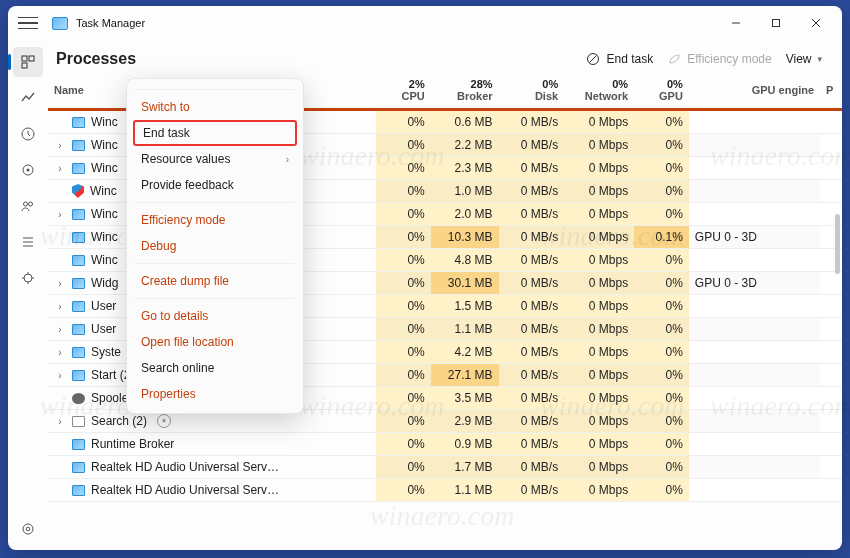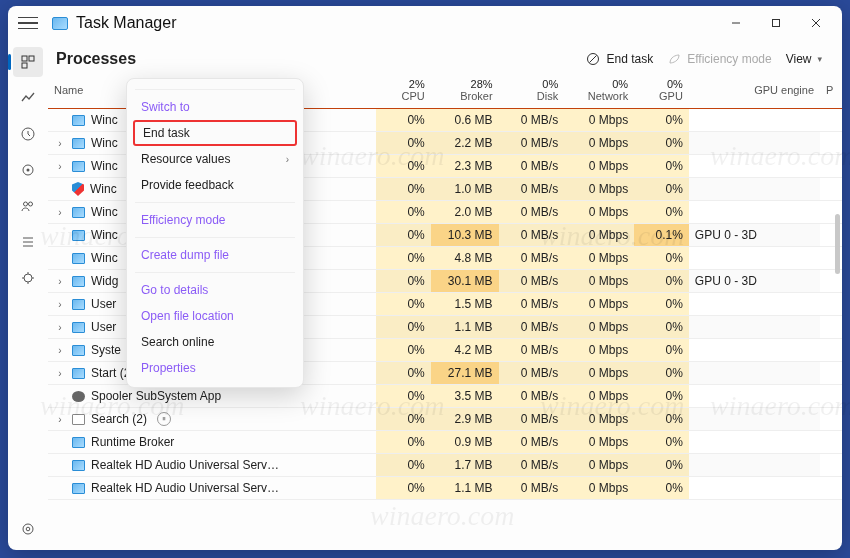--- a/index.html
+++ b/index.html
@@ -2,56 +2,56 @@
 <html><head>
 <meta charset="utf-8">
 <style>
   * { box-sizing: border-box; margin: 0; padding: 0; font-family: "Segoe UI", Arial, sans-serif; }
   body { background: #2a4a9a; width: 850px; height: 558px; overflow: hidden; position: relative; }
   .window { position: absolute; left: 8px; top: 6px; right: 8px; bottom: 8px; background: #fdfdfd; border-radius: 8px; box-shadow: 0 4px 24px rgba(0,0,0,.25); display: flex; flex-direction: column; }
   .titlebar { display: flex; align-items: center; height: 34px; padding: 0 6px 0 10px; }
   .hamburger { width: 20px; height: 20px; display: flex; flex-direction: column; justify-content: center; gap: 4px; margin-right: 14px; }
   .hamburger span { height: 1.2px; background: #444; display: block; }
   .app-icon { width: 16px; height: 13px; border: 1px solid #2a8dd6; border-radius: 2px; background: linear-gradient(135deg,#6bb8ef,#a8dcff); margin-right: 8px; }
-  .app-title { font-size: 16px; color: #111; }
+  .app-title { font-size: 11px; color: #111; }
   .titlebar-spacer { flex: 1; }
   .tbtn { width: 40px; height: 28px; display: flex; align-items: center; justify-content: center; color: #333; border-radius: 4px; }
   .body { flex: 1; display: flex; overflow: hidden; }
   .navrail { width: 40px; display: flex; flex-direction: column; align-items: center; padding-top: 4px; }
   .nav-item { width: 30px; height: 30px; display: flex; align-items: center; justify-content: center; border-radius: 4px; margin: 3px 0; color: #555; }
   .nav-item.active { background: #eaeaea; position: relative; }
   .nav-item.active::before { content: ""; position: absolute; left: -5px; top: 7px; bottom: 7px; width: 3px; background: #0067c0; border-radius: 2px; }
   .nav-bottom { margin-top: auto; margin-bottom: 6px; }
   .main { flex: 1; display: flex; flex-direction: column; overflow: hidden; }
   .header-row { display: flex; align-items: center; padding: 8px 14px 4px 8px; gap: 2px; }
   .page-title { font-size: 16px; font-weight: 600; color: #222; }
   .header-spacer { flex: 1; }
   .act-btn { display: flex; align-items: center; gap: 6px; font-size: 12px; color: #222; padding: 4px 6px; border-radius: 4px; }
   .act-btn.disabled { color: #aaa; }
   .table-wrap { flex: 1; overflow: hidden; position: relative; }
   table { border-collapse: collapse; width: 100%; font-size: 12px; color: #222; table-layout: fixed; }
-  thead th { text-align: right; font-weight: 400; color: #444; padding: 4px 6px 6px 6px; border-bottom: 1px solid #c2410c; }
+  thead th { text-align: right; font-weight: 700; color: #444; padding: 4px 6px 6px 6px; border-bottom: 3px solid #c2410c; }
   thead th:first-child { text-align: left; }
   thead .usage { display: block; font-size: 11px; color: #222; }
   thead .label { display: block; font-size: 11px; color: #555; }
   tbody td { padding: 4px 6px; border-bottom: 1px solid #eee; white-space: nowrap; overflow: hidden; text-overflow: ellipsis; }
   tbody td.num { text-align: right; background: #fff2c9; }
   tbody td.num.heat { background: #ffd88a; }
   tbody td.gpu-eng { background: #fff; }
   tbody tr:nth-child(even) td.num { filter: brightness(0.98); }
   .proc-name { display: flex; align-items: center; gap: 6px; }
   .chevron { width: 12px; color: #666; font-size: 10px; text-align: center; }
   .proc-icon { width: 13px; height: 11px; border: 1px solid #2a8dd6; border-radius: 1px; background: linear-gradient(135deg,#6bb8ef,#a8dcff); flex-shrink: 0; }
   .proc-icon.shield { width: 12px; height: 14px; background: linear-gradient(135deg,#2a8dd6 50%, #e33 50%); border: none; clip-path: polygon(50% 0, 100% 18%, 100% 60%, 50% 100%, 0 60%, 0 18%); }
   .proc-icon.search { background: #fff; border-color: #888; position: relative; }
   .proc-icon.gear { background: #666; border: none; border-radius: 50%; }
   .status-circle { width: 14px; height: 14px; border: 1px solid #999; border-radius: 50%; display: inline-flex; align-items: center; justify-content: center; font-size: 8px; color: #888; margin-left: 4px; }
   .ctx-backdrop { position: absolute; left: 118px; top: 72px; width: 178px; background: #fbfbfb; border: 1px solid #e6e6e6; border-radius: 8px; box-shadow: 0 8px 28px rgba(0,0,0,.18); padding: 6px 0; z-index: 20; }
   .ctx-item { font-size: 12px; color: #222; padding: 6px 14px; display: flex; align-items: center; justify-content: space-between; }
-  .ctx-item.disabled { color: #8b5cf6; }
+  .ctx-item.disabled { color: #c2410c; }
   .ctx-item.highlight { border: 2.5px solid #e33; border-radius: 3px; margin: 0 6px; padding: 4px 8px; font-weight: 500; }
   .ctx-sep { height: 1px; background: #eee; margin: 4px 8px; }
   .watermark { position: absolute; color: rgba(0,0,0,.06); font-size: 28px; font-family: Georgia, serif; font-style: italic; pointer-events: none; z-index: 5; }
   .scroll-ind { position: absolute; right: 2px; top: 140px; width: 5px; height: 60px; background: #c8c8c8; border-radius: 3px; }
 </style>
 </head>
 <body>
 
 <div class="window">
   <div class="titlebar">
@@ -497,20 +497,23 @@
         <span>Resource values</span>
         <span style="font-size:10px;color:#777;">›</span>
       </div>
     <div class="ctx-item">
         <span>Provide feedback</span>
       </div>
     <div class="ctx-sep"></div>
     <div class="ctx-item disabled">
         <span>Efficiency mode</span>
       </div>
+    <div class="ctx-item disabled">
+        <span>Debug</span>
+      </div>
     <div class="ctx-sep"></div>
     <div class="ctx-item disabled">
         <span>Create dump file</span>
       </div>
     <div class="ctx-sep"></div>
     <div class="ctx-item disabled">
         <span>Go to details</span>
       </div>
     <div class="ctx-item disabled">
         <span>Open file location</span>

